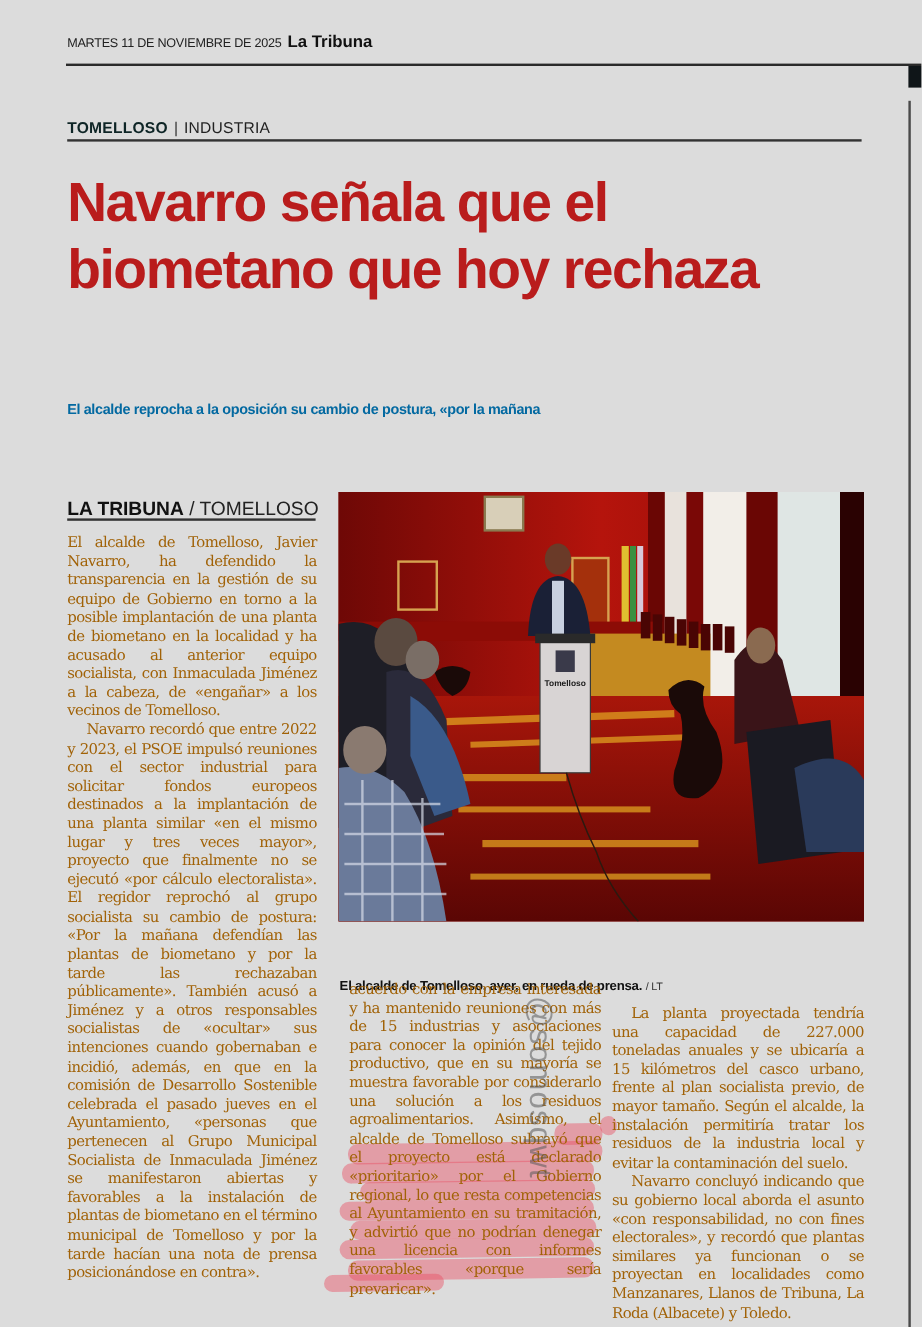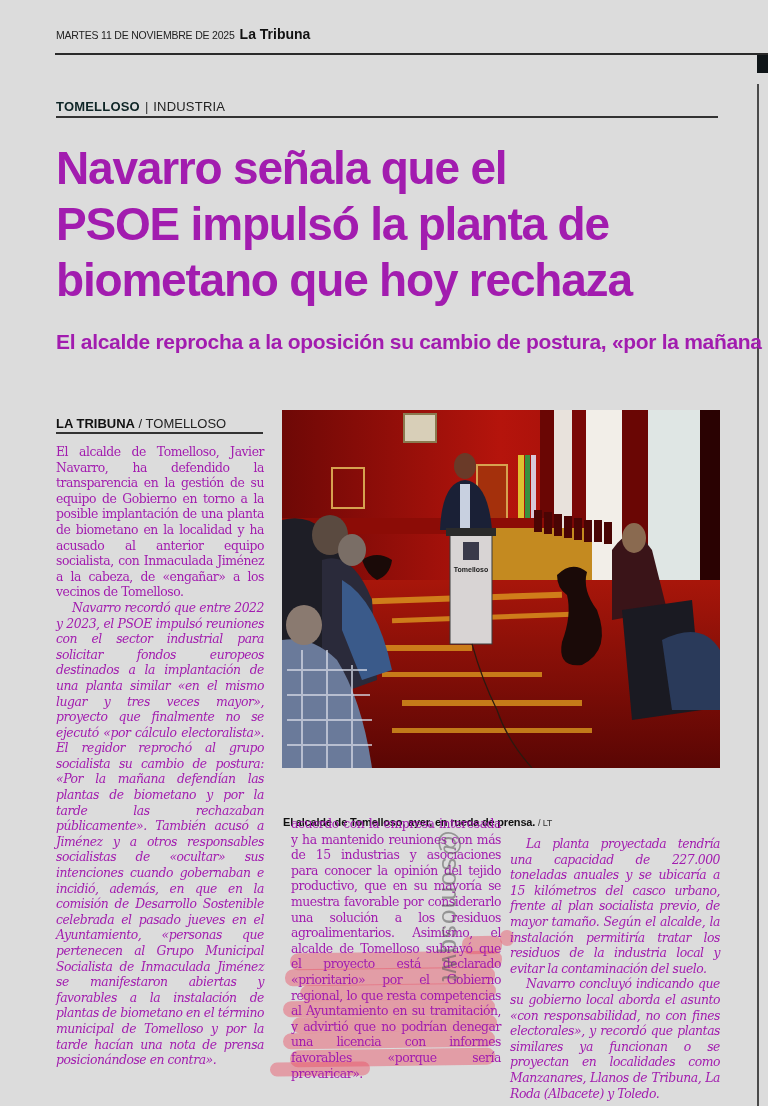--- a/index.html
+++ b/index.html
@@ -31,48 +31,48 @@
   }
   .section .sec-main { font-weight: 700; color: #0e2526; letter-spacing: 0.2px; }
   .section .sep { color: #333; }
   .section .sec-sub { letter-spacing: 0.2px; text-align: right; }
   .secrule { position: absolute; left: 56px; top: 116px; width: 662px; height: 1.5px; background: #333; }
 
   
   .headline {
     position: absolute; left: 56px; top: 140px; width: 680px;
     font-family: "Liberation Sans", sans-serif; font-weight: 700;
-    font-size: 46px; line-height: 56px; letter-spacing: -1.2px; color: #a21caf;
+    font-size: 46px; line-height: 56px; letter-spacing: -1.2px; color: #b91c1c;
     margin: 0;
   }
   .headline span { display: block; white-space: nowrap; }
 
   .subhead {
     position: absolute; left: 56px; top: 330px; width: 680px;
-    font-family: "Liberation Sans", sans-serif; font-size: 21px; line-height: 23px;
-    color: #a21caf; letter-spacing: -0.3px; margin: 0;
+    font-family: "Liberation Sans", sans-serif; font-size: 12px; line-height: 23px;
+    color: #0369a1; letter-spacing: -0.3px; margin: 0;
   }
   .subhead span { display: block; white-space: nowrap; }
 
   
   .byline {
     position: absolute; left: 56px; top: 416px;
-    font-family: "Liberation Sans", sans-serif; font-size: 13px; color: #222; text-align: right;
+    font-family: "Liberation Sans", sans-serif; font-size: 16px; color: #222; text-align: right;
   }
   .byline b { font-weight: 700; color: #111; }
   .bylinerule { position: absolute; left: 56px; top: 432px; width: 207px; height: 1.5px; background: #333; }
 
   
   .col {
     position: absolute;
     font-family: "DejaVu Serif", serif; font-size: 12.4px; line-height: 15.6px;
-    color: #a21caf; letter-spacing: -0.45px;
+    color: #a16207; letter-spacing: -0.45px;
   }
   .col p { margin: 0; text-align: justify; hyphens: manual; }
-  .col p.ind { text-indent: 16px; font-style: italic; }
+  .col p.ind { text-indent: 16px; }
   .col1 { left: 56px; top: 444px; width: 208px; }
   .col2 { left: 291px; top: 816px; width: 210px; }
   .col3 { left: 510px; top: 816px; width: 210px; margin-top: 20px; }
 
   
   .photo {
     position: absolute; left: 282px; top: 410px; width: 438px; height: 358px;
     overflow: hidden; background: #7a0a08;
   }
   .caption {
@@ -111,21 +111,20 @@
 
   <div class="section">
     <span class="sec-main">TOMELLOSO</span>
     <span class="sep">|</span>
     <span class="sec-sub">INDUSTRIA</span>
   </div>
   <div class="secrule"></div>
 
   <h1 class="headline">
     <span>Navarro señala que el</span>
-    <span>PSOE impulsó la planta de</span>
     <span>biometano que hoy rechaza</span>
   </h1>
 
   <h2 class="subhead">
     <span>El alcalde reprocha a la oposición su cambio de postura, «por la mañana</span>
   </h2>
 
   <div class="byline">
     <b>LA TRIBUNA</b><span> / </span><span>TOMELLOSO</span>
   </div>

